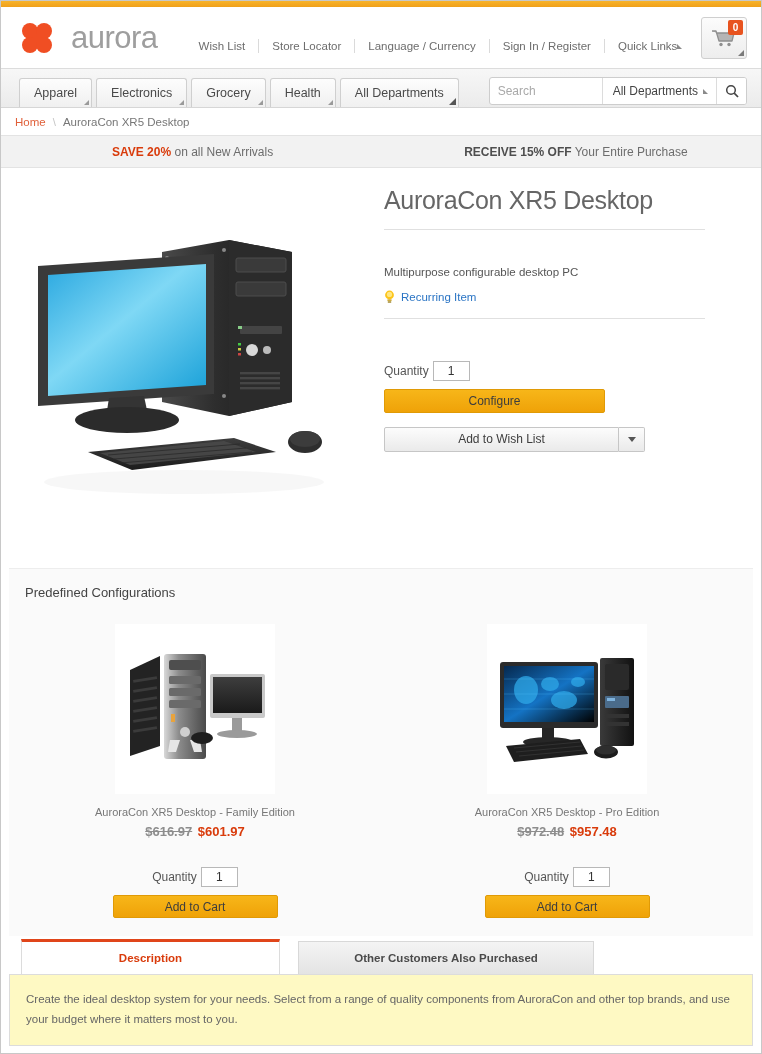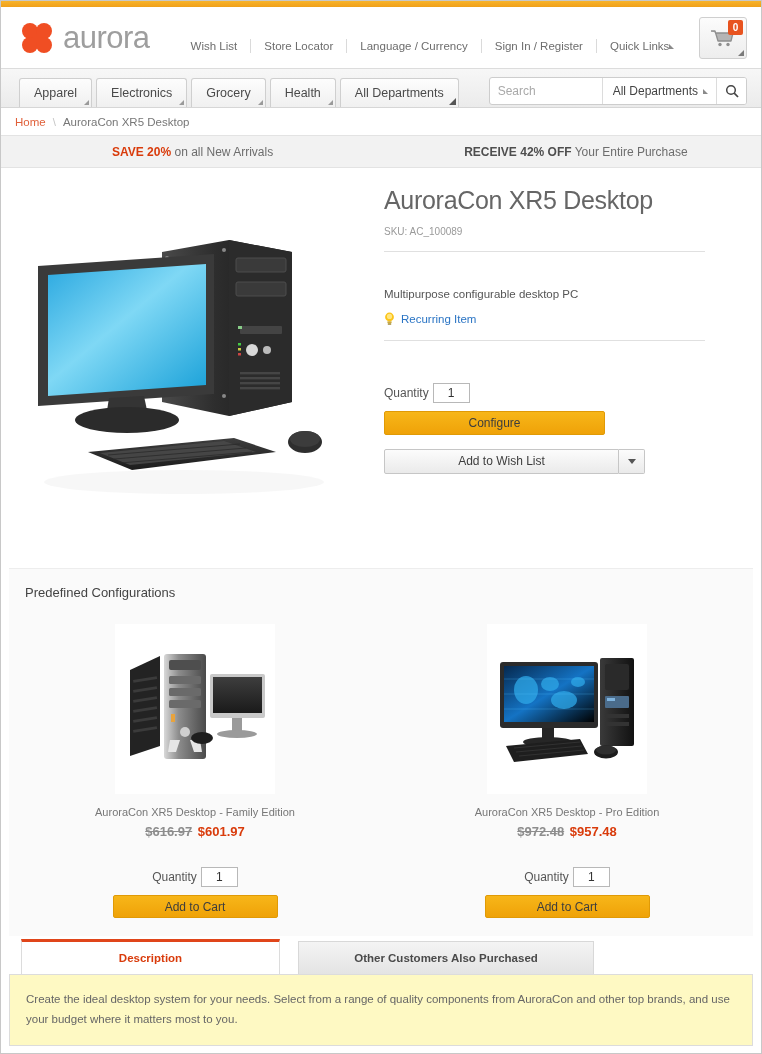--- a/index.html
+++ b/index.html
@@ -27,21 +27,21 @@
   
   .header {
     position: relative;
     height: 62px;
     background: #ffffff;
     border-bottom: 1px solid #dcdcdc;
     display: flex;
     align-items: center;
     padding: 0 14px 0 18px;
   }
-  .logo-wrap { display: flex; align-items: center; gap: 8px; }
+  .logo-wrap { display: flex; align-items: center; gap: 16px; }
   .logo-mark { width: 36px; height: 32px; }
   .logo-text {
     font-size: 31px; color: #9e9e9e; letter-spacing: -0.5px;
     font-weight: 400; line-height: 1;
   }
   .util-nav {
     display: flex; align-items: center;
     margin-left: 28px; flex: 1; margin-top: 16px;
   }
   .util-link {
@@ -435,21 +435,21 @@
     <span class="crumb-home">Home</span>
     <span class="crumb-sep">\</span>
     <span class="crumb-current">AuroraCon XR5 Desktop</span>
   </div>
 
   <div class="promo">
     <div class="promo-item">
       <span class="promo-hi">SAVE 20%</span><span> on all New Arrivals</span>
     </div>
     <div class="promo-item">
-      <span class="promo-hi gray">RECEIVE 42% OFF</span><span> Your Entire Purchase</span>
+      <span class="promo-hi gray">RECEIVE 15% OFF</span><span> Your Entire Purchase</span>
     </div>
   </div>
 
   <div class="product-main">
 
     <div class="gallery">
       <svg width="330" height="300" viewBox="0 0 330 300">
         <defs>
           <linearGradient id="scr" x1="0" y1="0" x2="1" y2="1">
             <stop offset="0%" stop-color="#2aa8e0"></stop>
@@ -506,21 +506,20 @@
 
         <ellipse cx="281" cy="212" rx="17" ry="11" fill="#2e2e2e"></ellipse>
         <ellipse cx="281" cy="209" rx="15" ry="8" fill="#3c3c3c"></ellipse>
 
         <ellipse cx="160" cy="252" rx="140" ry="12" fill="#f0f0f0" opacity="0.55"></ellipse>
       </svg>
     </div>
 
     <div class="detail">
       <div class="prod-title">AuroraCon XR5 Desktop</div>
-      <div class="prod-sku">SKU: AC_100089</div>
       <div class="hr-line"></div>
       <div class="prod-desc">Multipurpose configurable desktop PC</div>
       <div class="recurring">
         <svg width="11" height="14" viewBox="0 0 11 14">
           <circle cx="5.5" cy="5" r="4.4" fill="#fcc419"></circle>
           <circle cx="5.5" cy="4.4" r="2.6" fill="#ffe680"></circle>
           <rect x="3.4" y="9.4" width="4.2" height="1.5" fill="#c9a227"></rect>
           <rect x="3.8" y="11.3" width="3.4" height="1.4" fill="#9c8020"></rect>
         </svg>
         <span>Recurring Item</span>

